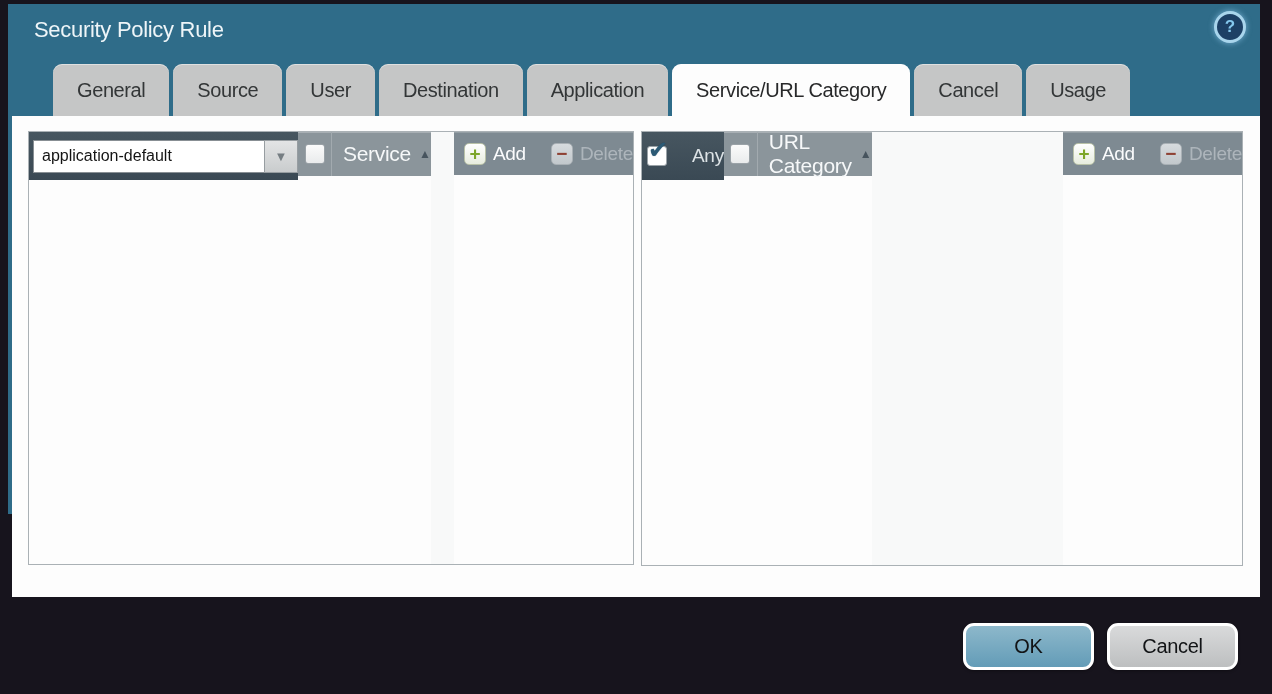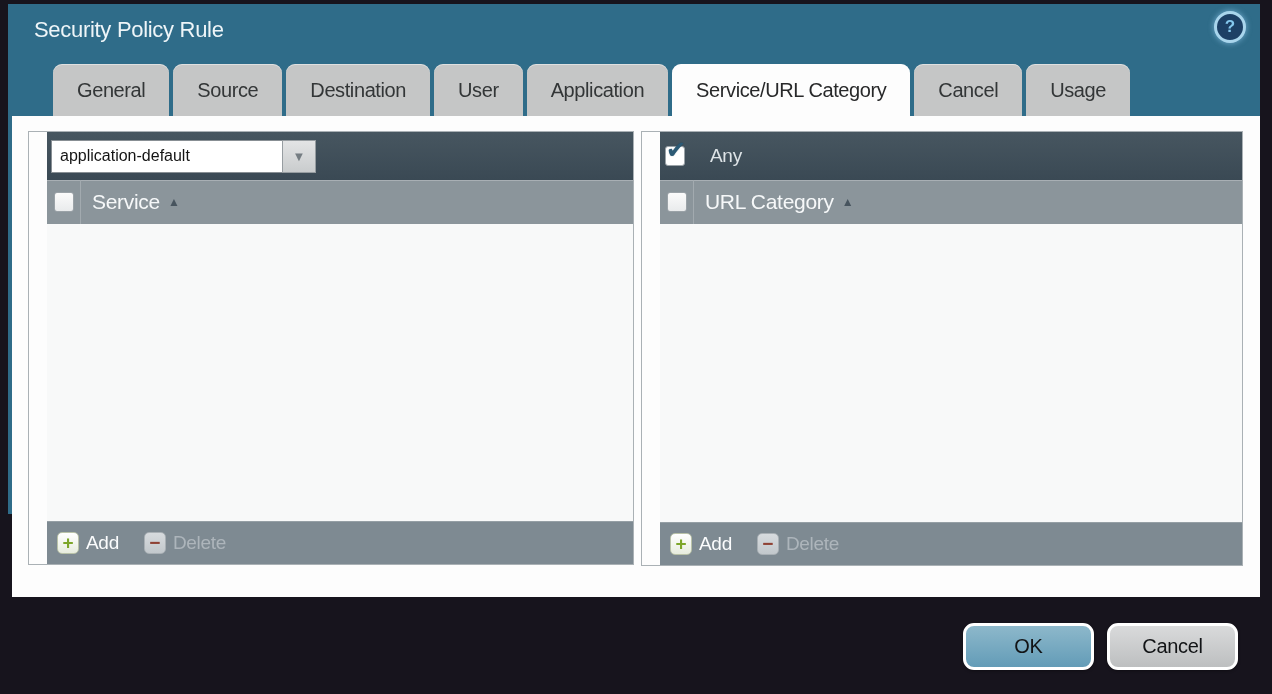--- a/index.html
+++ b/index.html
@@ -35,22 +35,22 @@
     font-size:20px;color:#333637;letter-spacing:-0.4px;cursor:pointer;
     box-shadow:inset 0 1px 0 rgba(255,255,255,.45);
   }
   .tab.active{background:#fdfdfd;color:#28292a;}
   
   .content{
     position:absolute;left:4px;top:112px;width:1248px;height:481px;
     background:#fdfdfd;
   }
   .panel{
-    position:absolute;top:15px;display:flex;flex-direction:column;
-    border:1px solid #aab1b5;box-sizing:border-box;padding-left:18px;
+    position:absolute;top:15px;display:flex;
+    border:1px solid #aab1b5;box-sizing:border-box;
   }
   .panel.left{left:16px;width:606px;height:434px;}
   .panel.right{left:629px;width:602px;height:435px;}
   .ptoolbar{
     height:48px;flex:0 0 48px;display:flex;align-items:center;
     background:linear-gradient(#475660,#3a4954);
   }
   .pheader{
     height:44px;flex:0 0 44px;display:flex;align-items:center;
     background:#8b959b;box-shadow:inset 0 1px 0 rgba(255,255,255,.25);
@@ -126,22 +126,22 @@
 <body>
 
 <div class="dialog">
 
   <div class="title">Security Policy Rule</div>
   <div class="help">?</div>
 
   <div class="tabs">
     <div class="tab">General</div>
     <div class="tab">Source</div>
+    <div class="tab">User</div>
     <div class="tab">Destination</div>
-    <div class="tab">User</div>
     <div class="tab">Application</div>
     <div class="tab active">Service/URL Category</div>
     <div class="tab">Cancel</div>
     <div class="tab">Usage</div>
   </div>
 
   <div class="content">
 
     <div class="panel left">
       <div class="ptoolbar">

